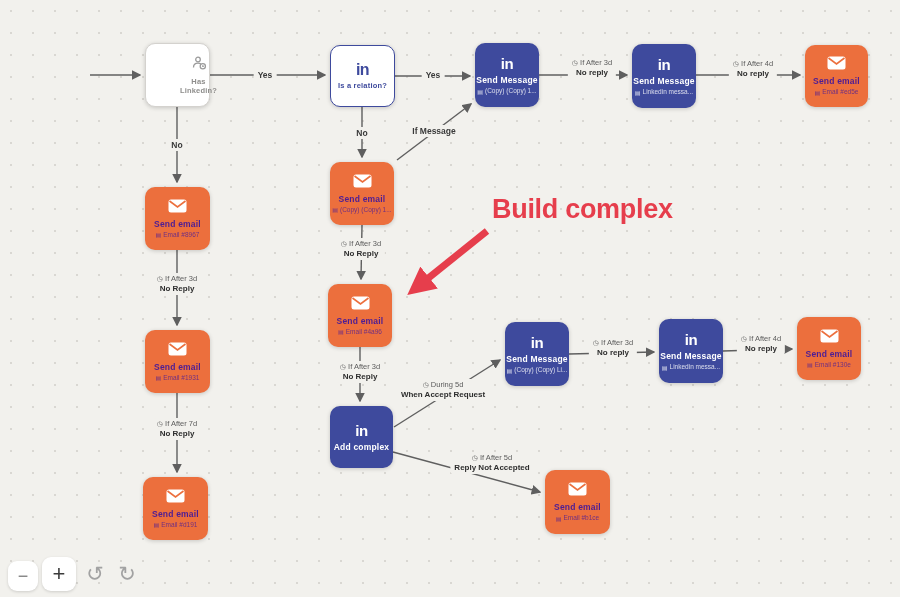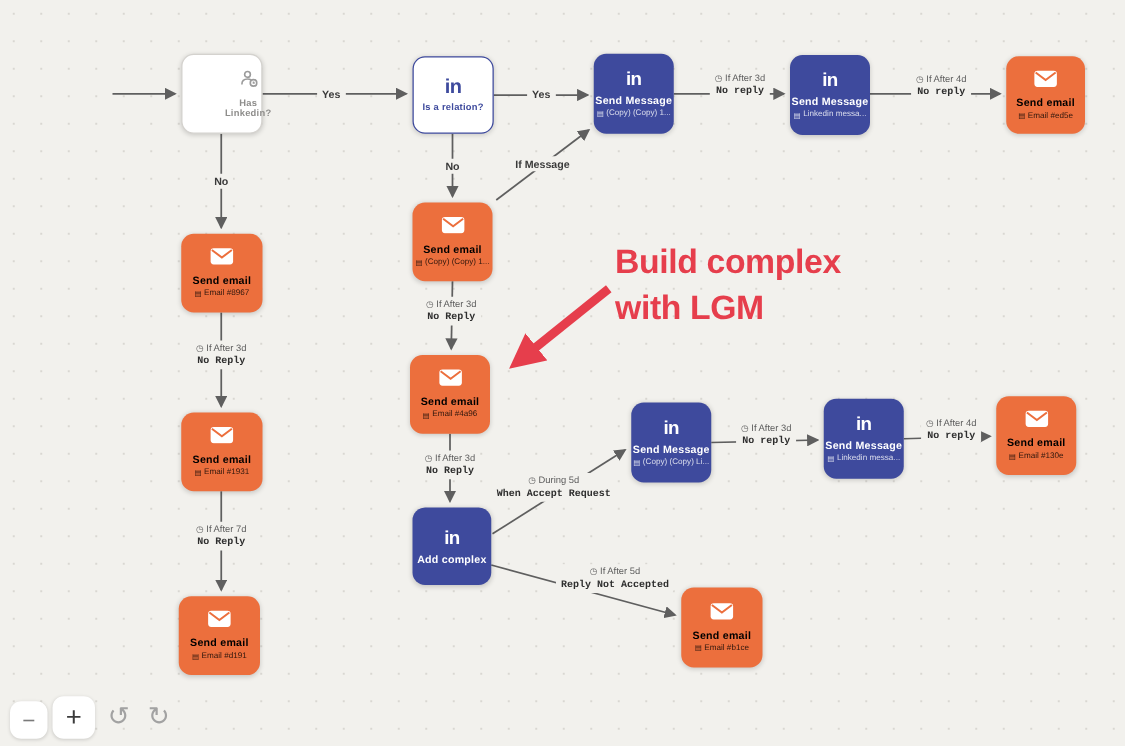--- a/index.html
+++ b/index.html
@@ -12,34 +12,34 @@
   }
   #edge-layer{position:absolute;left:0;top:0;width:900px;height:597px;pointer-events:none;}
 
   
   .node{position:absolute;display:flex;flex-direction:column;align-items:center;justify-content:center;
         gap:3px;border-radius:10px;box-shadow:0 1px 4px rgba(0,0,0,.18);box-sizing:border-box;cursor:pointer;}
   .node .title{font-size:8.5px;font-weight:700;letter-spacing:.2px;line-height:1.1;text-align:center;}
   .node .subtitle{font-size:6.5px;opacity:.8;display:flex;align-items:center;gap:2px;line-height:1;}
   .node .tmpl{font-size:6px;line-height:1;}
   .node.start{border-radius:50%;background:#4fc368;color:#fff;}
-  .node.email{background:#ec6f3d;color:#000000;}
+  .node.email{background:#ec6f3d;color:#4c1d95;}
   .node.linkedin{background:#3e4a9d;color:#fff;}
   .node.condition-gray{background:#fff;border:1.5px solid #d4d2ce;color:#8e8d8b;padding-left:42px;}
   .node.condition-blue{background:#fff;border:1.5px solid #3e4a9d;color:#3e4a9d;}
   .node.condition-gray .title,.node.condition-blue .title{font-size:7.5px;}
   .in-glyph{font-weight:800;font-size:15px;line-height:1;letter-spacing:-.5px;}
   .node.condition-blue .in-glyph{color:#3e4a9d;font-size:16px;}
 
   
   .edge-label{position:absolute;transform:translate(-50%,-50%);background:#f2f1ed;
               text-align:center;padding:1px 4px;white-space:nowrap;border-radius:3px;}
   .lab-time{font-size:7.5px;color:#5c5c5c;line-height:1.25;}
   .lab-time .clock{font-size:7px;color:#6a6a6a;}
-  .lab-bold{font-size:8px;font-weight:700;color:#2e2e2e;line-height:1.3;font-family:Liberation Mono, monospace;}
+  .lab-bold{font-size:8px;font-weight:700;color:#2e2e2e;line-height:1.3;}
   .lab-single{font-size:8.5px;font-weight:700;color:#3a3a3a;}
 
   
   #annotation{position:absolute;left:492px;top:163px;color:#e63e4c;font-weight:700;
               font-size:27px;line-height:37px;letter-spacing:-.3px;white-space:nowrap;margin-top:28px;}
 
   
   .tb-btn{position:absolute;background:#fff;border:none;border-radius:9px;
           box-shadow:0 1px 3px rgba(0,0,0,.15);display:flex;align-items:center;justify-content:center;
           cursor:pointer;color:#555;padding:0;}
@@ -77,21 +77,20 @@
       <line x1="360" y1="347" x2="360" y2="401" stroke="#5f5f5f" stroke-width="1.4" marker-end="url(#arr)"></line>
       <line x1="394" y1="427" x2="500" y2="360" stroke="#5f5f5f" stroke-width="1.4" marker-end="url(#arr)"></line>
       <line x1="393" y1="452" x2="540" y2="492" stroke="#5f5f5f" stroke-width="1.4" marker-end="url(#arr)"></line>
       <line x1="569" y1="354" x2="654" y2="352" stroke="#5f5f5f" stroke-width="1.4" marker-end="url(#arr)"></line>
       <line x1="723" y1="351" x2="792" y2="349" stroke="#5f5f5f" stroke-width="1.4" marker-end="url(#arr)"></line>
       <line x1="487" y1="231" x2="416" y2="288" stroke="#e63e4c" stroke-width="7" marker-end="url(#redarr)"></line>
     </svg>
 
   <div id="annotation">
     <div>Build complex</div>
-    <div>with LGM</div>
   </div>
 
   <button class="tb-btn" id="zoom-out">−</button>
   <button class="tb-btn" id="zoom-in">+</button>
   <button class="hist-btn" id="undo">↺</button>
   <button class="hist-btn" id="redo">↻</button>
     <div class="node condition-gray" style="left: 145px; top: 43px; width: 65px; height: 64px;">
       <span><svg width="16" height="16" viewBox="0 0 16 16" fill="none" stroke="#9b9b9b" stroke-width="1.3">
           <circle cx="7" cy="4.5" r="2.3"></circle>
           <path d="M2.5 12.5 C2.5 9.5 4.5 8.2 7 8.2 C8.2 8.2 9.2 8.5 10 9"></path>

